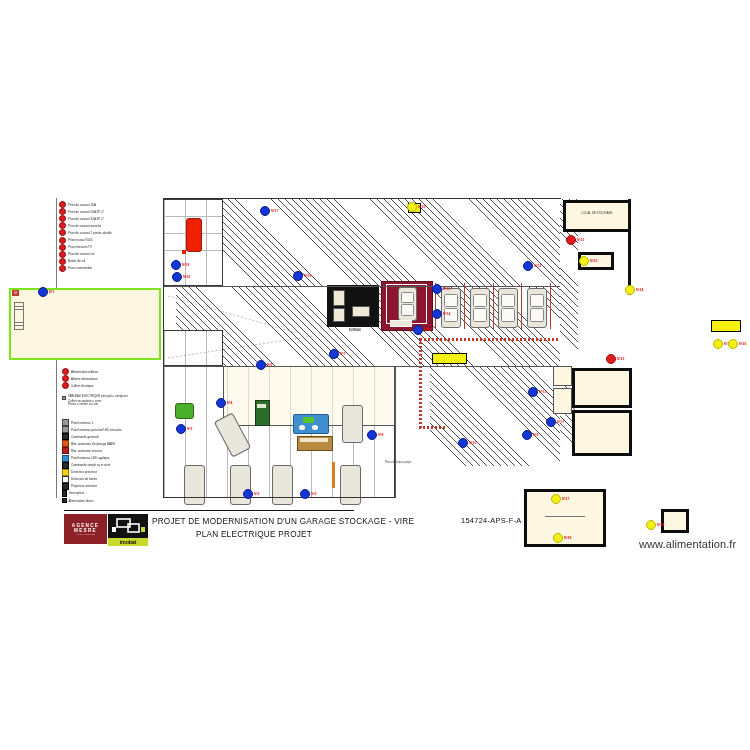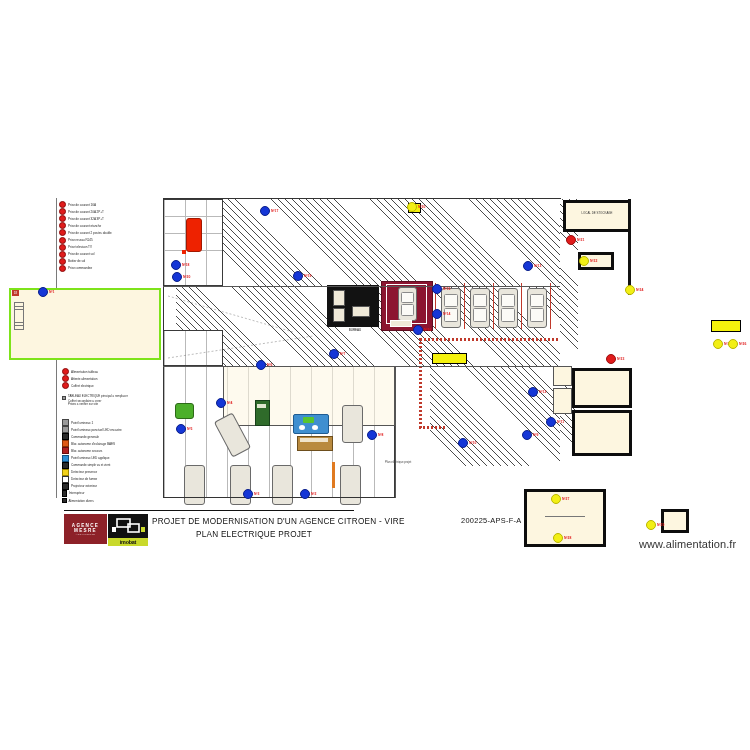--- a/index.html
+++ b/index.html
@@ -455,21 +455,21 @@
       <svg viewBox="0 0 40 20" style="width:100%;height:100%;">
         <rect x="9" y="3" width="13" height="8" fill="none" stroke="#ffffff" stroke-width="1.6"></rect>
         <rect x="20" y="8" width="11" height="8" fill="none" stroke="#ffffff" stroke-width="1.6"></rect>
         <rect x="4" y="11" width="4" height="5" fill="#ffffff"></rect>
         <rect x="33" y="11" width="4" height="5" fill="#c9d92b"></rect>
       </svg>
     </div>
     <div class="word">imobat</div>
   </div>
 
-  <div class="abs title-main" style="left:152px;top:517px;">PROJET DE MODERNISATION D'UN AGENCE CITROEN - VIRE</div>
+  <div class="abs title-main" style="left:152px;top:517px;">PROJET DE MODERNISATION D'UN GARAGE STOCKAGE - VIRE</div>
   <div class="abs title-sub" style="left:196px;top:530px;">PLAN ELECTRIQUE PROJET</div>
 
-  <div class="abs docnum" style="left:461px;top:516px;">200225-APS-F-A</div>
+  <div class="abs docnum" style="left:461px;top:516px;">154724-APS-F-A</div>
 
   <div class="abs wm" style="left:639px;top:538px;">www.alimentation.fr</div>
 
   <div class="abs" style="left:64px;top:510px;width:290px;height:0.8px;background:#111;"></div>
 </div>
 
 </body></html>

